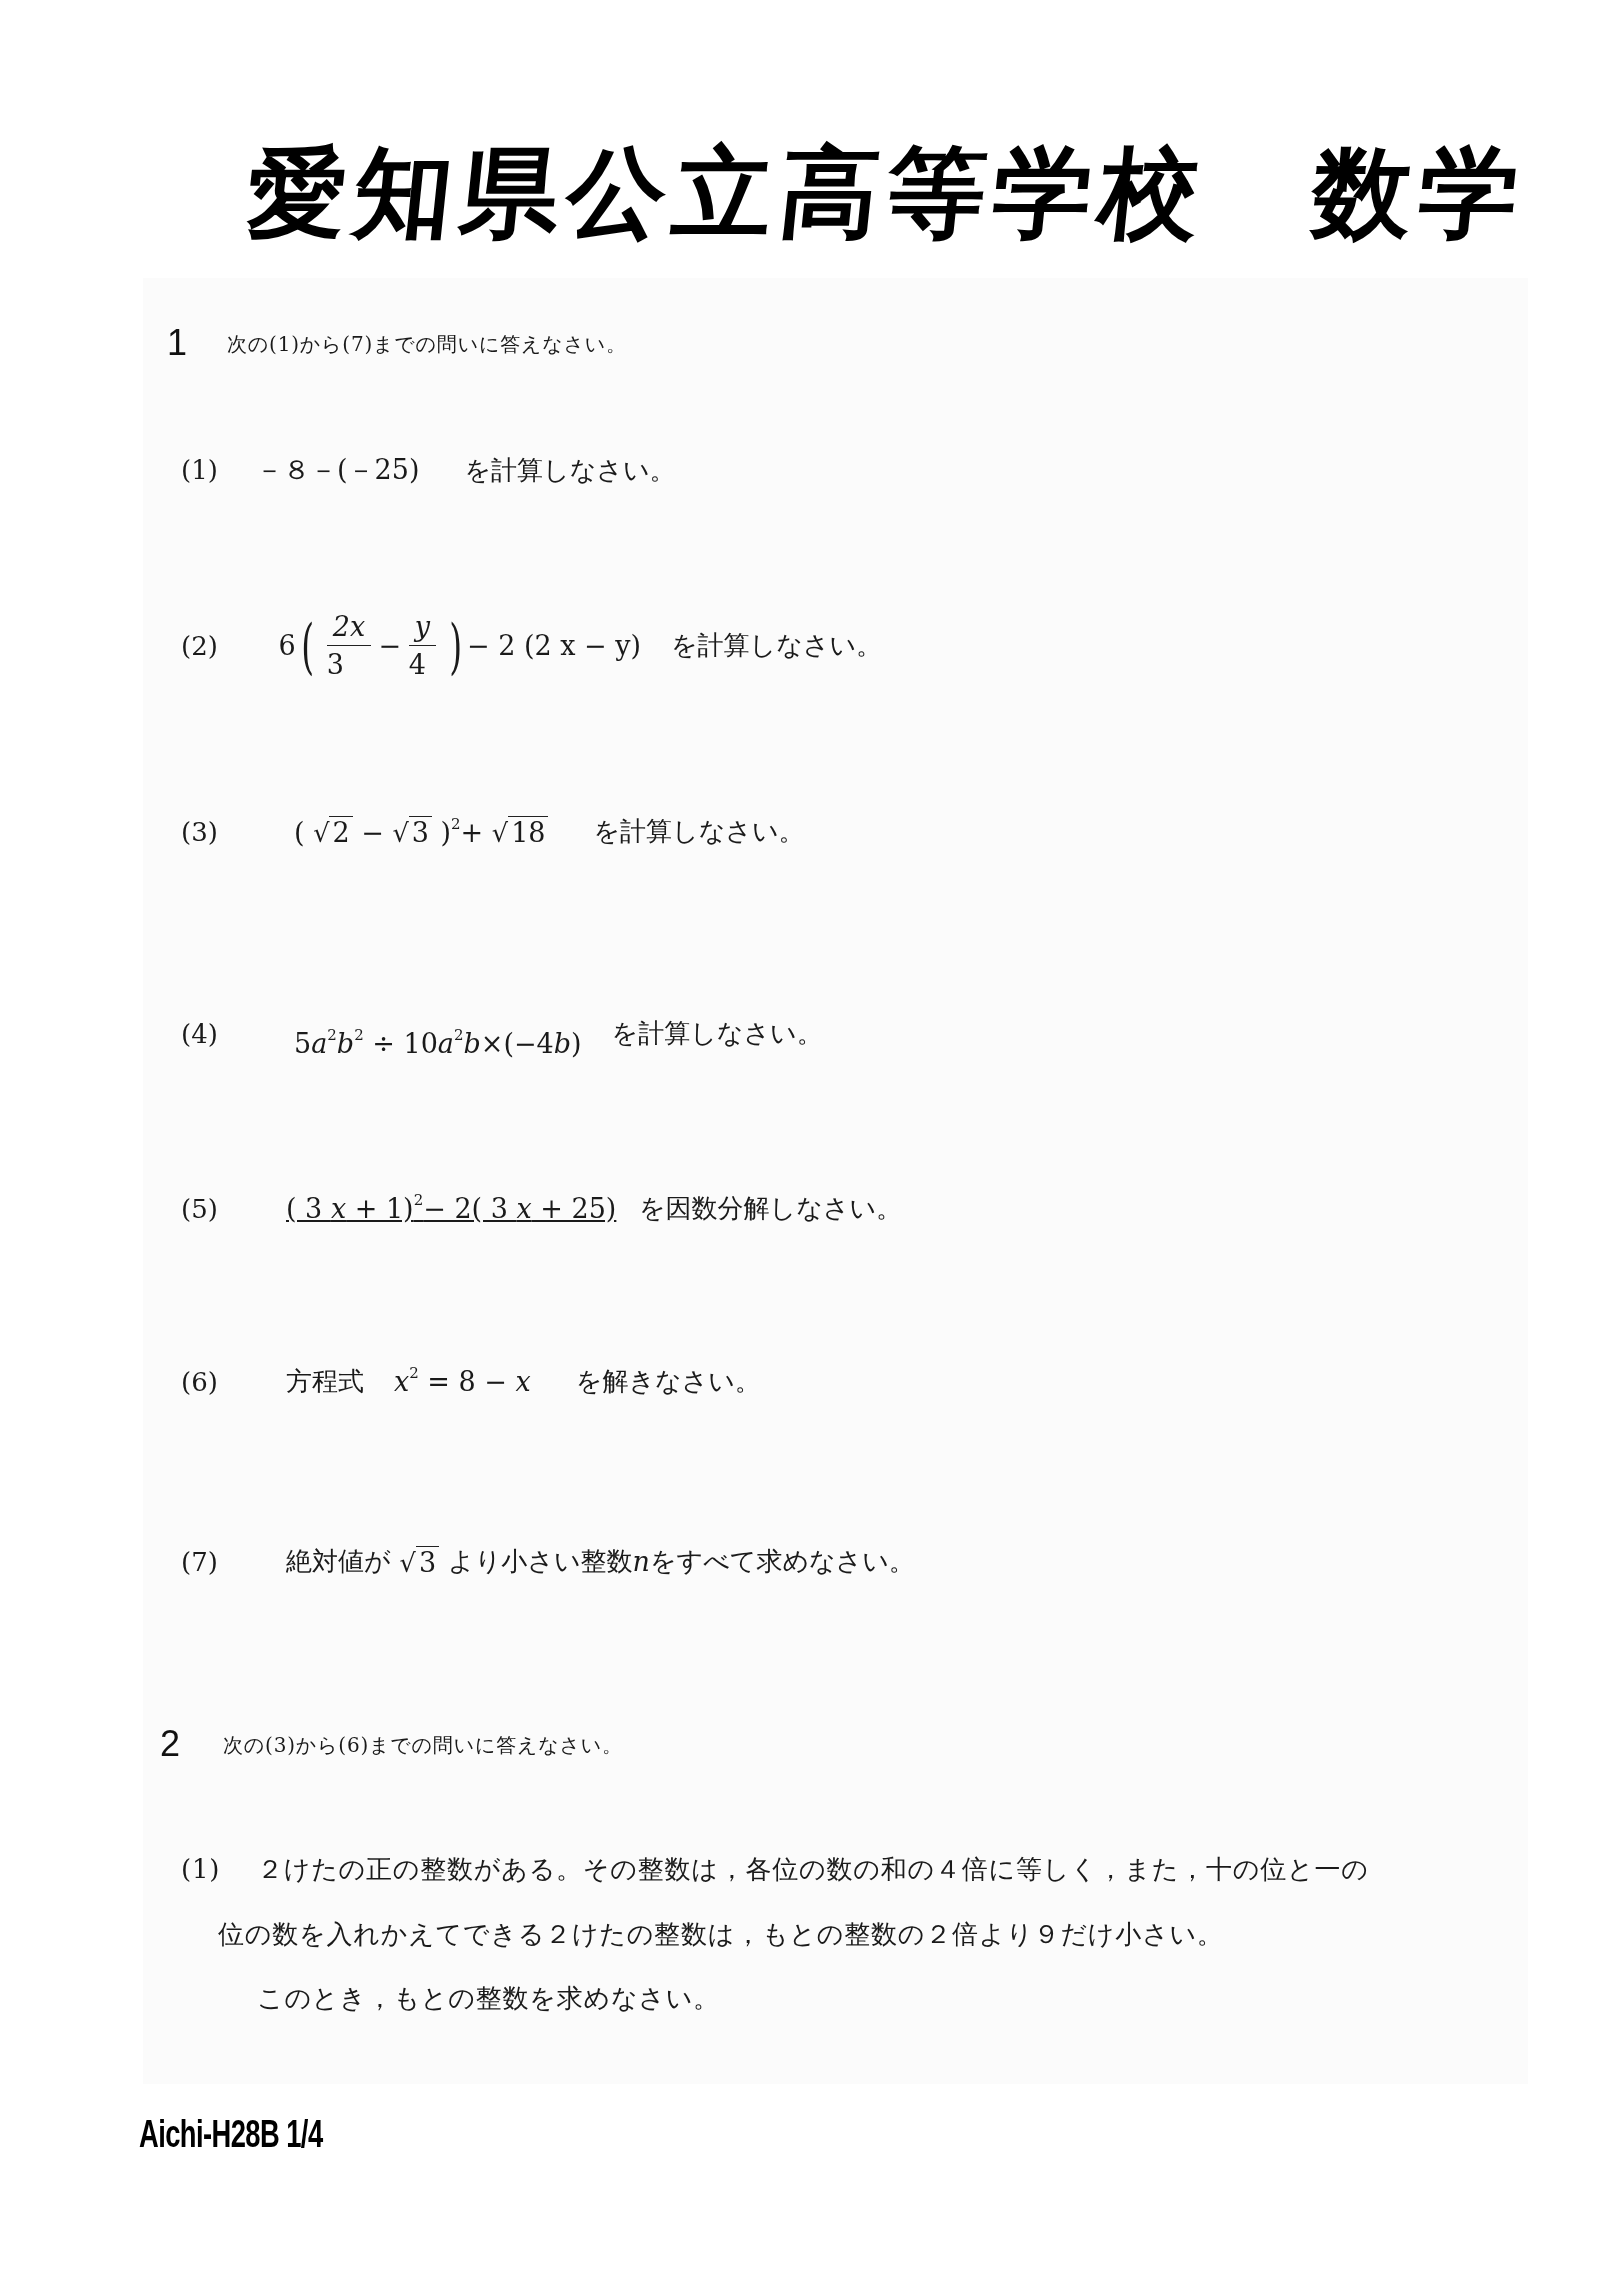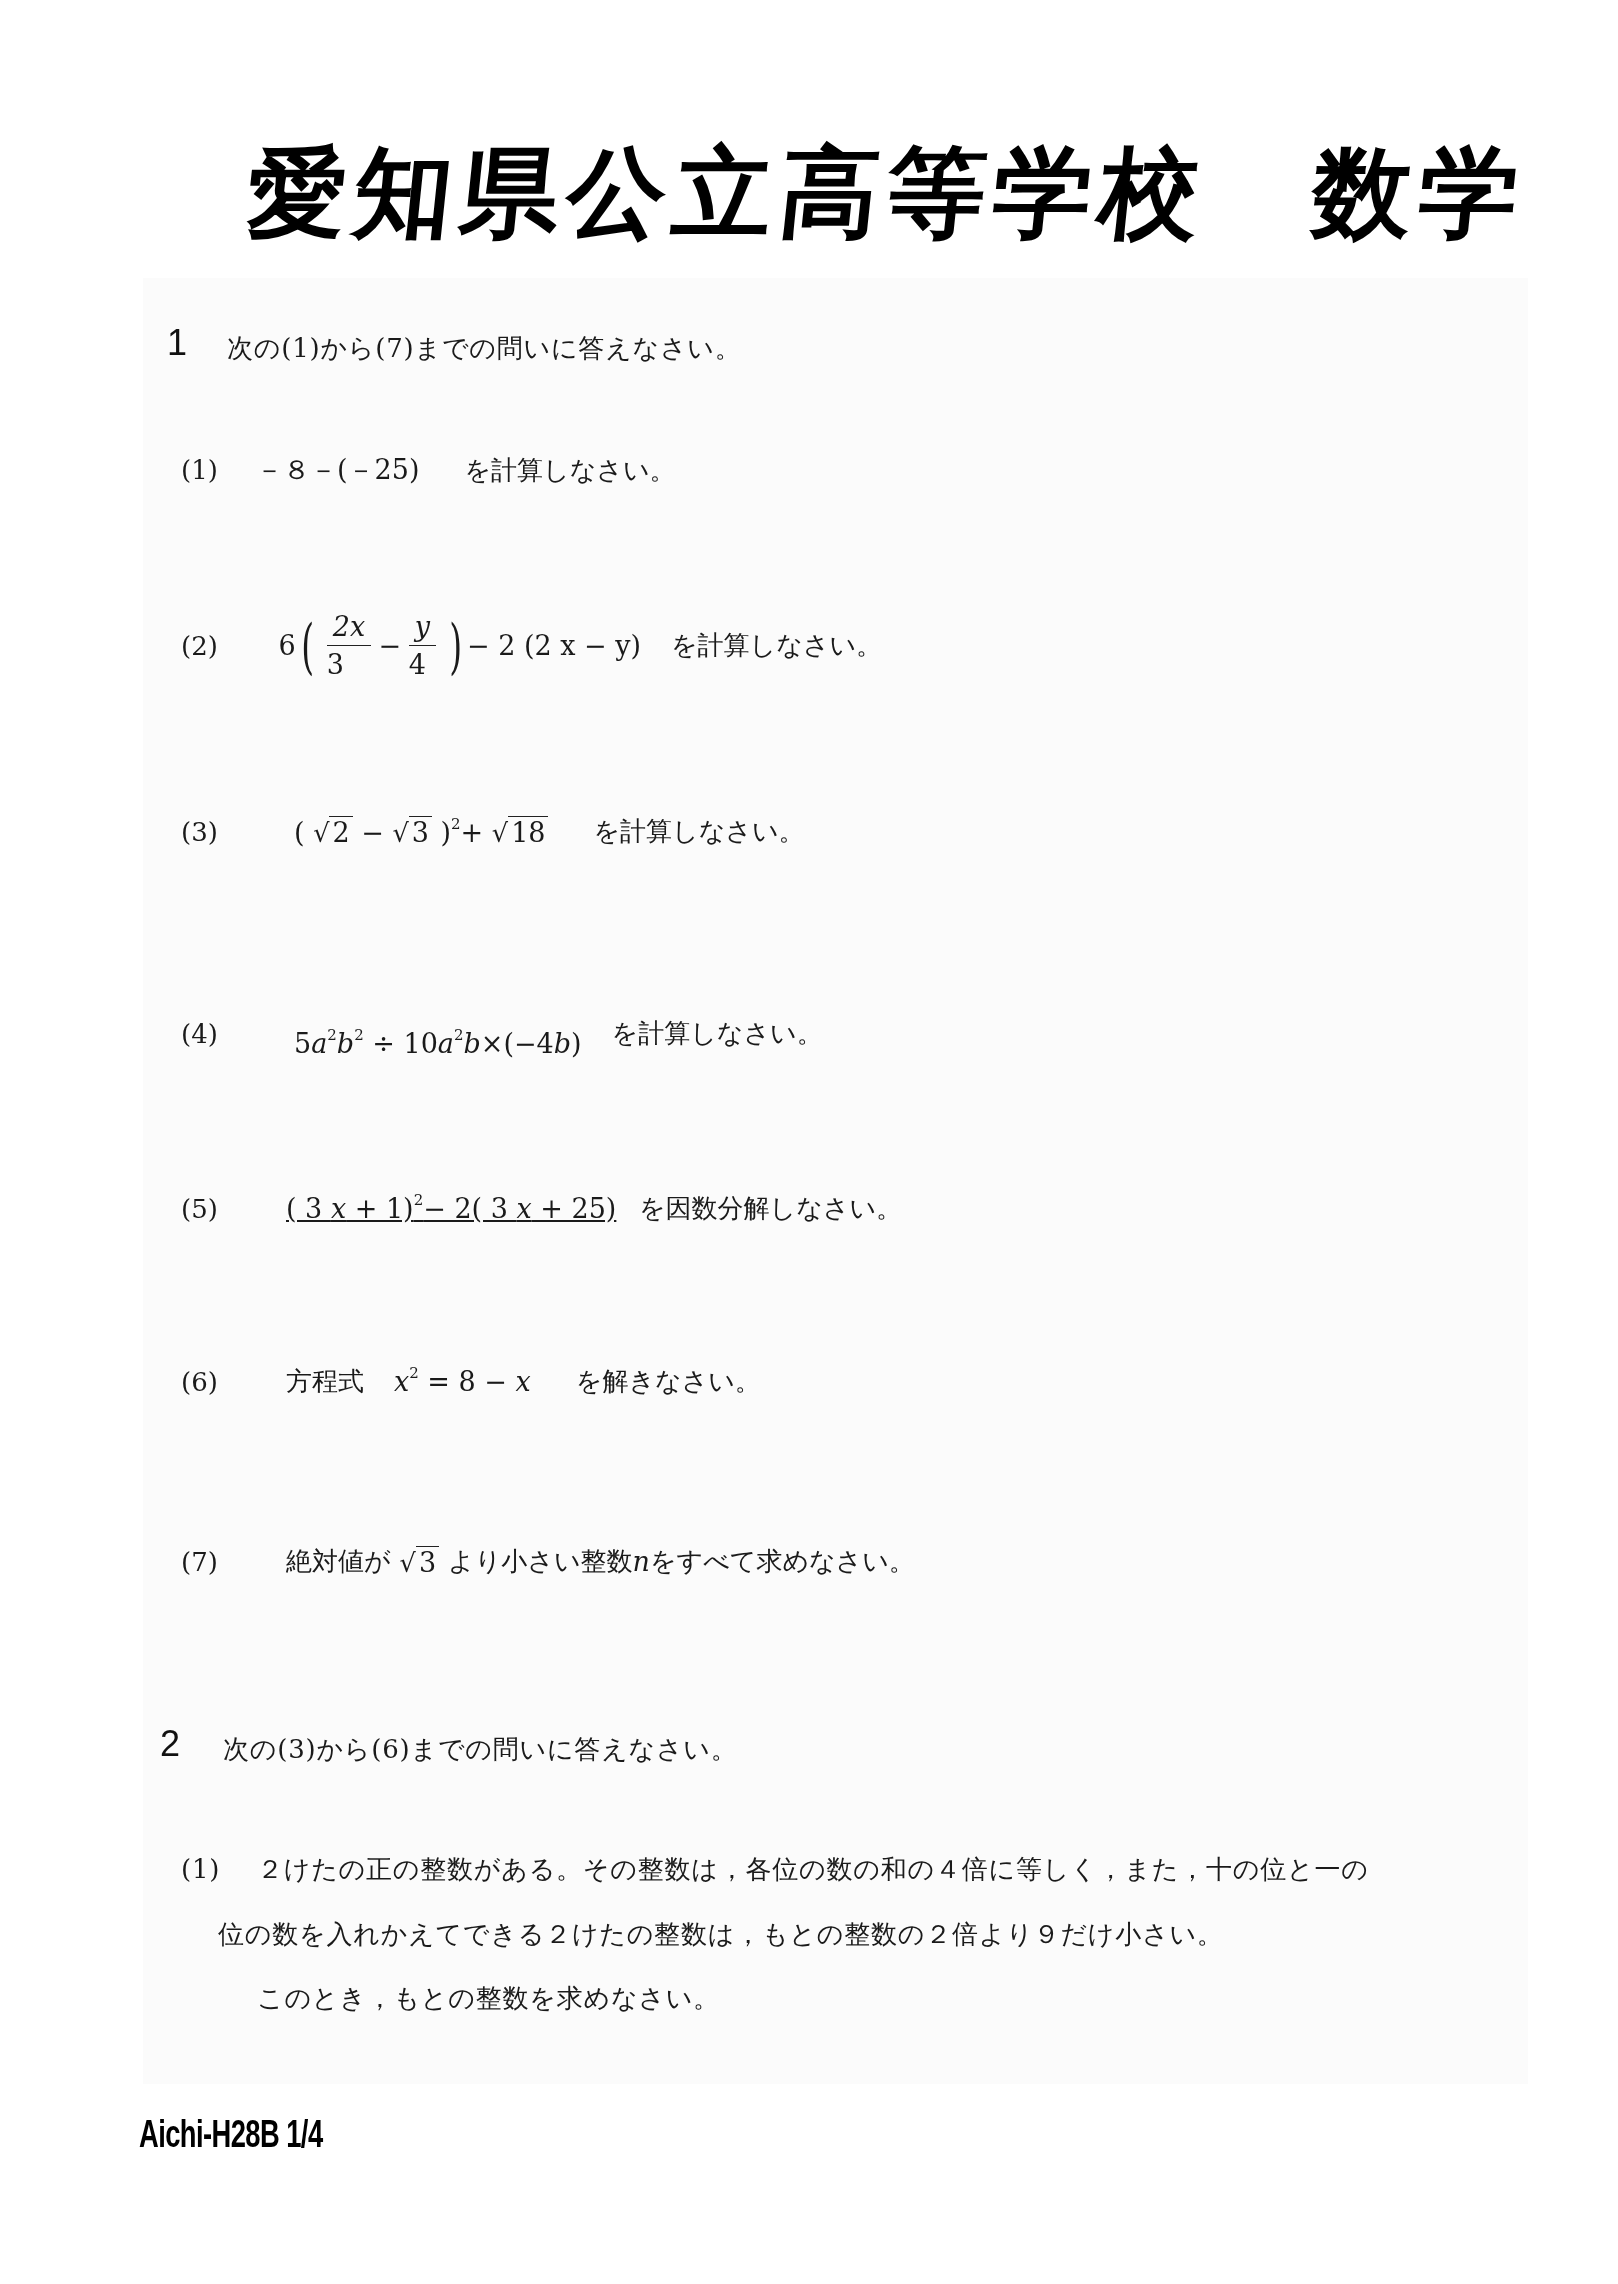--- a/index.html
+++ b/index.html
@@ -12,21 +12,21 @@
     background: #fbfbfb;
   }
   .title {
     position: absolute; left: 248px; top: 128px; width: 1129px; height: 128px;
     font-family: "DejaVu Serif", serif; font-size: 99px; font-weight: bold;
     letter-spacing: 7.5px; color: #000; white-space: pre; line-height: 128px;
     transform: skewX(-6deg);
   }
   .abs { position: absolute; white-space: nowrap; }
   .q-num { font-family: "Liberation Sans", "DejaVu Sans", sans-serif; font-size: 36px; color: #111; }
-  .q-head { font-size: 26px; letter-spacing: 0.8px; }
+  .q-head { font-size: 20px; letter-spacing: 0.8px; }
   .item { font-size: 26px; display: flex; align-items: center; }
   .label { display: inline-block; width: 75px; }
   .math { font-family: "DejaVu Serif", serif; font-size: 27px; }
   .math i { font-family: "DejaVu Serif", serif; font-style: italic; }
   .instr { margin-left: 45px; text-align: right; }
   sup { font-size: 15px; vertical-align: 13.5px; line-height: 0; }
   .frac { display: inline-flex; flex-direction: column; align-items: flex-start; margin: 0 7.5px; vertical-align: middle; }
   .frac .num { border-bottom: 1.5px solid #222; padding: 0 6px 3px; }
   .frac .den { padding-top: 3px; }
   .bigparen { font-size: 60px; line-height: 1; font-weight: 200; transform: scaleX(0.55); display: inline-block; }

